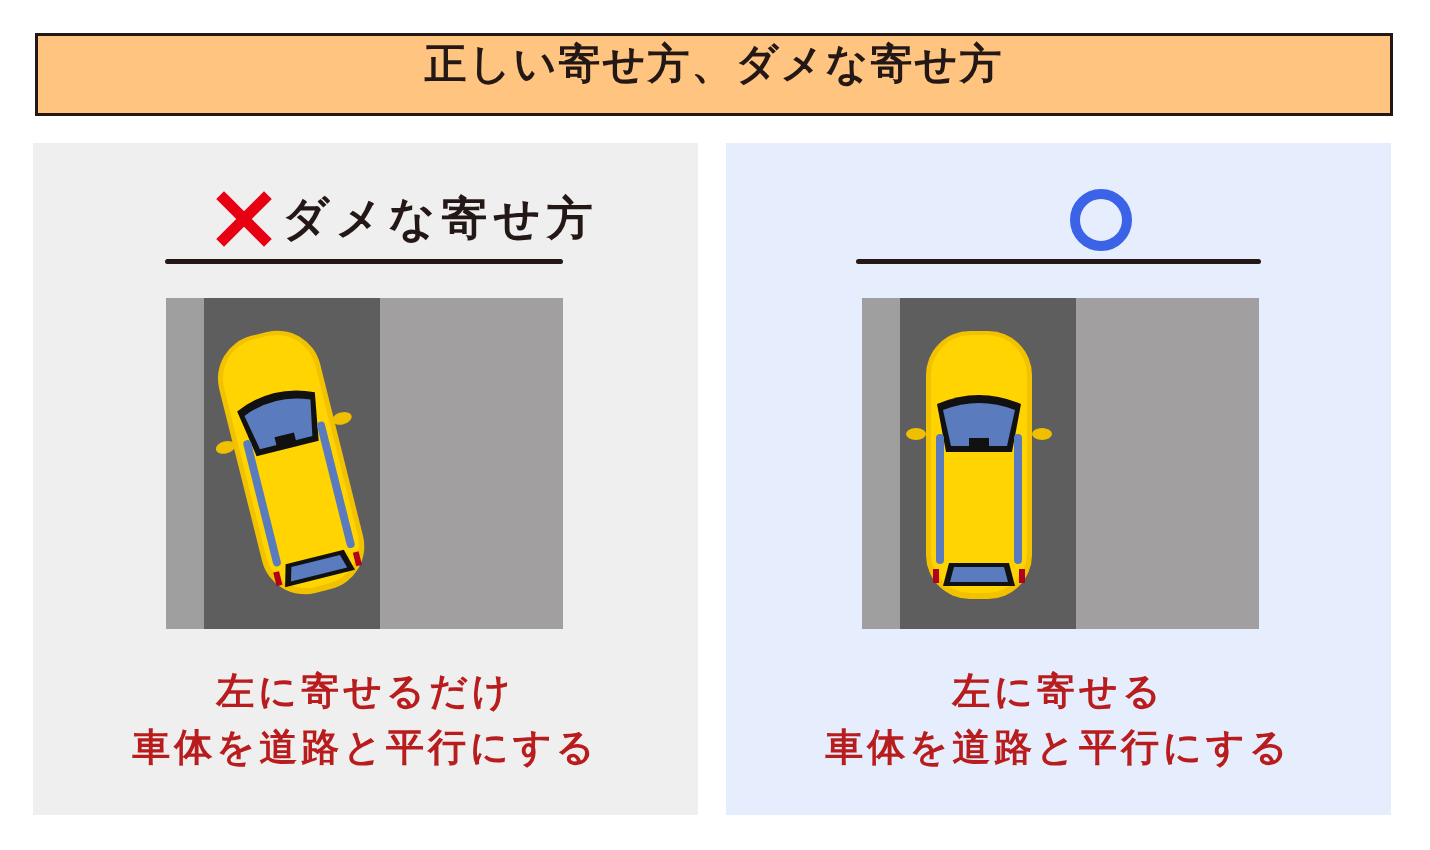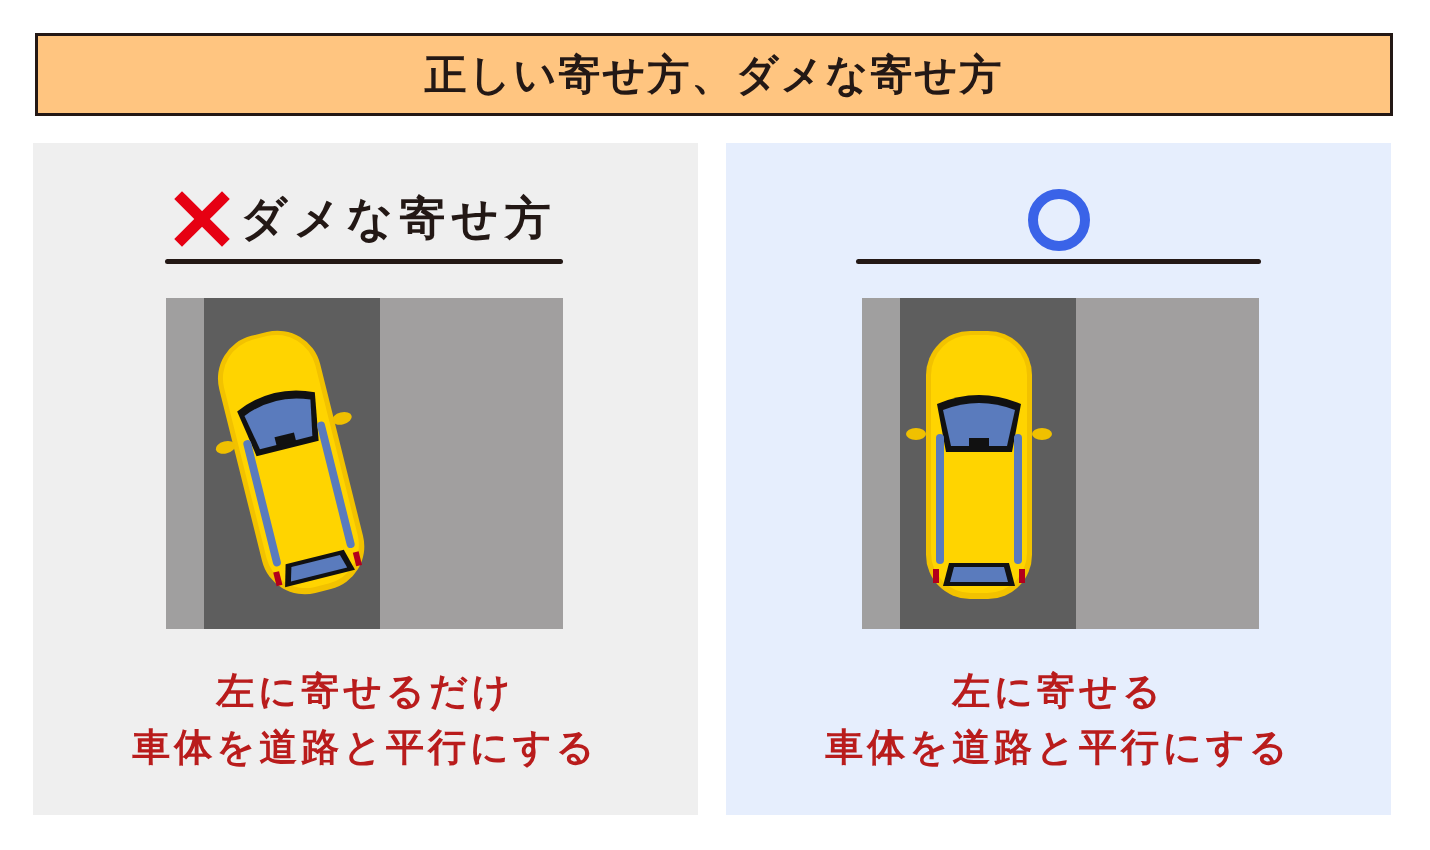--- a/index.html
+++ b/index.html
@@ -1,22 +1,22 @@
 <!DOCTYPE html>
 <html><head>
 <meta charset="utf-8">
 <style>
   html,body{margin:0;padding:0;}
   body{width:1430px;height:850px;background:#ffffff;position:relative;overflow:hidden;font-family:"DejaVu Sans","Liberation Sans",sans-serif;}
-  .title-bar{position:absolute;left:35px;top:33px;width:1358px;height:83px;box-sizing:border-box;border:3px solid #231815;background:#ffc580;display:flex;align-items:center;justify-content:center;}
+  .title-bar{position:absolute;left:35px;top:33px;width:1358px;height:83px;box-sizing:border-box;border:3px solid #231815;background:#ffc580;display:flex;justify-content:center;}
   .title-bar span{font-size:42px;font-weight:bold;color:#231815;letter-spacing:2px;}
   .panel{position:absolute;top:143px;width:665px;height:672px;}
   .panel.bad{left:33px;background:#efefef;}
   .panel.good{left:726px;background:#e6eefd;}
-  .heading{position:absolute;top:45px;left:0;width:100%;display:flex;justify-content:center;align-items:center;}
+  .heading{position:absolute;top:45px;left:0;width:100%;display:flex;justify-content:center;align-items:center;padding-left:42px;}
   .heading .label{font-size:46px;font-weight:bold;color:#231815;letter-spacing:6px;margin-left:10px;}
   .underline{position:absolute;top:116px;height:5px;border-radius:3px;background:#231815;}
   .road{position:absolute;top:155px;left:133px;width:397px;height:331px;}
   .road .curb{position:absolute;left:0;top:0;width:38px;height:100%;background:#a09f9f;}
   .road .lane{position:absolute;left:38px;top:0;width:176px;height:100%;background:#5e5e5e;}
   .road .other{position:absolute;left:214px;top:0;width:183px;height:100%;background:#a19f9f;}
   .car{position:absolute;}
   .caption{position:absolute;top:520px;left:0;width:100%;text-align:center;font-size:38px;font-weight:bold;color:#b91c1c;line-height:56px;letter-spacing:4px;}
 </style>
 </head>

